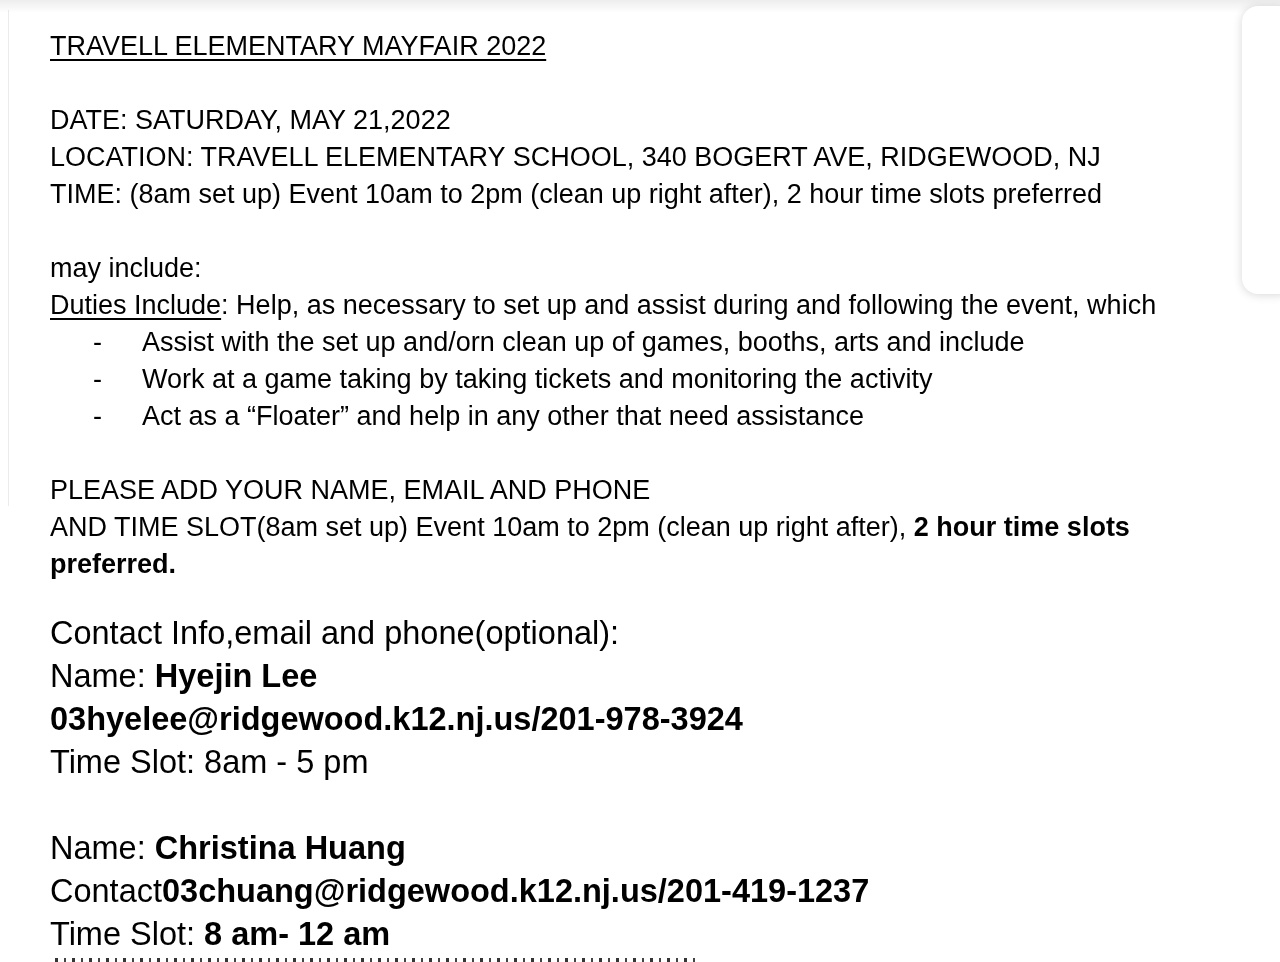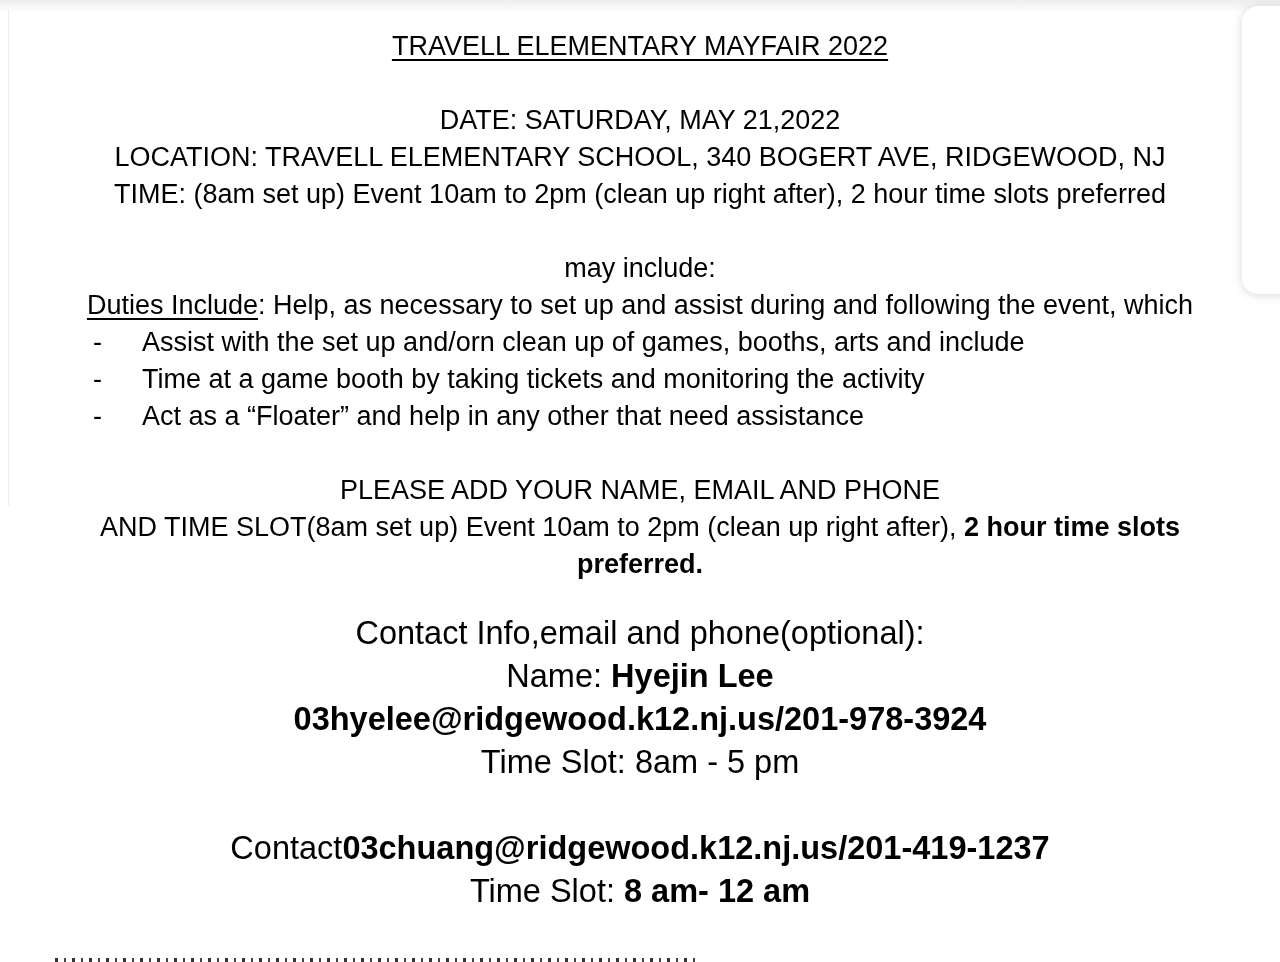--- a/index.html
+++ b/index.html
@@ -45,21 +45,21 @@
     width: 1180px;
   }
   .sec-a {
     font-size: 27px;
     line-height: 37px;
   }
   .sec-b {
     font-size: 32.5px;
     line-height: 43px;
   }
-  .line { white-space: nowrap; text-align: center; }
+  .line { white-space: nowrap; }
   .sp37 { height: 37px; }
   .sp29 { height: 29px; }
   .sp43 { height: 43px; }
   .u {
     text-decoration: underline;
     text-decoration-thickness: 2px;
     text-underline-offset: 4px;
   }
   b { font-weight: 700; }
   .bullet-row { display: flex; }
@@ -104,21 +104,21 @@
     <div class="line">may include:</div>
     <div class="line"><span class="u">Duties Include</span><span>: Help, as necessary to set up and assist during and following the event, which</span></div>
 
     <div>
       <div class="bullet-row">
         <span class="bullet-dash">-</span>
         <span class="line">Assist with the set up and/orn clean up of games, booths, arts and include</span>
       </div>
       <div class="bullet-row">
         <span class="bullet-dash">-</span>
-        <span class="line">Time at a game booth by taking tickets and monitoring the activity</span>
+        <span class="line">Work at a game taking by taking tickets and monitoring the activity</span>
       </div>
       <div class="bullet-row">
         <span class="bullet-dash">-</span>
         <span class="line">Act as a “Floater” and help in any other that need assistance</span>
       </div>
     </div>
     <div class="sp37"></div>
 
     <div class="line">PLEASE ADD YOUR NAME, EMAIL AND PHONE</div>
     <div class="line"><span>AND TIME SLOT(8am set up) Event 10am to 2pm (clean up right after), </span><b>2 hour time slots</b></div>
@@ -131,20 +131,21 @@
     <div>
       <div class="line">Contact Info,email and phone(optional):</div>
       <div class="line"><span>Name: </span><b>Hyejin Lee</b></div>
       <div class="line"><b>03hyelee@ridgewood.k12.nj.us/201-978-3924</b></div>
       <div class="line"><span>Time Slot: </span><span>8am - 5 pm</span></div>
     </div>
 
     <div class="sp43"></div>
 
     <div>
+      <div class="line"><span>Name: </span><b>Christina Huang</b></div>
       <div class="line"><span>Contact</span><b>03chuang@ridgewood.k12.nj.us/201-419-1237</b></div>
       <div class="line"><span>Time Slot: </span><b>8 am- 12 am</b></div>
     </div>
   </div>
 
 </div>
 
 <div class="clipped-next-line"></div>
 
 </body></html>

